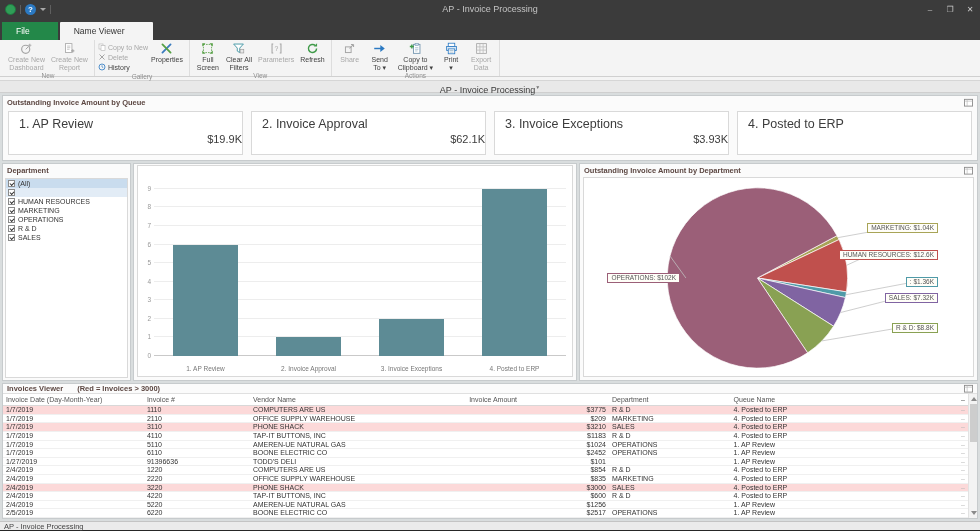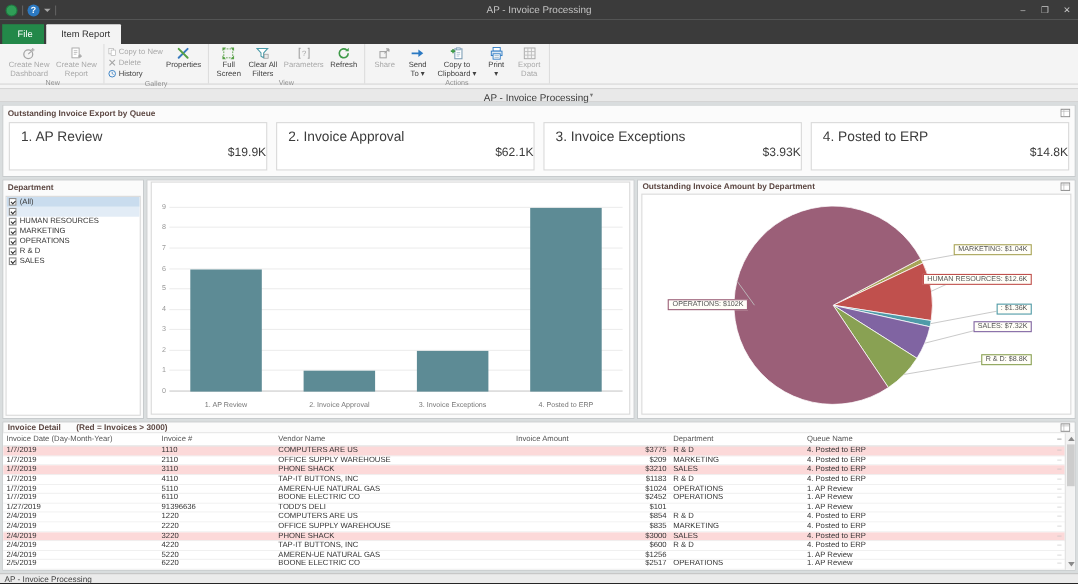--- a/index.html
+++ b/index.html
@@ -11,21 +11,21 @@
   .app-circle { width:11px; height:11px; border-radius:50%; background:#2f9e57; border:1px solid #1f7a40; }
   .help-circle { width:11px; height:11px; border-radius:50%; background:#2b79c2; color:#fff; font-size:8px; font-weight:bold; text-align:center; line-height:11px; }
   .qat-sep { width:1px; height:9px; background:#5f5f5f; }
   .qat-caret { width:0; height:0; border-left:3px solid transparent; border-right:3px solid transparent; border-top:3px solid #a8a8a8; }
   .win-title { position:absolute; left:0; right:0; text-align:center; font-size:9px; color:#c4c4c4; pointer-events:none; }
   .win-controls { margin-left:auto; display:flex; }
   .win-btn { width:20px; height:18px; font-size:8px; color:#c9c9c9; display:flex; align-items:center; justify-content:center; }
 
   
   .tabrow { height:22px; background:#3b3b3b; display:flex; align-items:flex-end; padding-left:2px; }
-  .tab { font-size:8.5px; padding:4px 10px 4px 14px; }
+  .tab { font-size:8.5px; padding:4px 28px 4px 14px; }
   .tab-file { background:#238849; color:#fff; margin-right:2px; }
   .tab-active { background:#f4f4f4; color:#333; border-radius:1px 1px 0 0; }
 
   
   .ribbon { height:37px; background:#f4f4f4; border-bottom:1px solid #d0d0d0; display:flex; padding-left:2px; }
   .rb-group { display:flex; flex-direction:column; border-right:1px solid #ddd; padding:1px 3px 0 3px; }
   .rb-items { display:flex; flex:1; align-items:stretch; }
   .rb-glabel { text-align:center; font-size:6.5px; color:#909090; padding:1px 0 1px 0; }
   .rb-big { display:flex; flex-direction:column; align-items:center; justify-content:flex-start; min-width:30px; padding:1px 3px 0 3px; }
   .rb-big svg { width:13px; height:13px; margin-bottom:1px; }
@@ -117,21 +117,21 @@
   <span class="win-title">AP - Invoice Processing</span>
   <div class="win-controls">
     <span class="win-btn">–</span>
     <span class="win-btn">❐</span>
     <span class="win-btn">✕</span>
   </div>
 </div>
 
 <div class="tabrow">
   <span class="tab tab-file">File</span>
-  <span class="tab tab-active">Item Report</span>
+  <span class="tab tab-active">Name Viewer</span>
 </div>
 
 <div class="ribbon">
 
   <div class="rb-group">
     <div class="rb-items">
       <div class="rb-big disabled">
         <svg viewBox="0 0 16 16">
             <circle cx="7" cy="9" r="5" fill="none" stroke="#a5a5a5" stroke-width="1.4"></circle>
             <path d="M7 9L10 6" stroke="#a5a5a5" stroke-width="1.2"></path>
@@ -280,21 +280,21 @@
 <div class="gap-strip"></div>
 
 <div class="dash-title">
   <span>AP - Invoice Processing</span><sup>▼</sup>
 </div>
 
 <div class="dashboard">
 
   <div class="panel cards-panel">
     <div class="caption">
-      <span>Outstanding Invoice Export by Queue</span>
+      <span>Outstanding Invoice Amount by Queue</span>
       <span class="cap-icons">
           <svg viewBox="0 0 10 10">
             <rect x="0.5" y="1.5" width="9" height="7.5" fill="#fff" stroke="#8a8a8a"></rect>
             <path d="M0.5 3.5h9M3.5 1.5v7.5" stroke="#b5b5b5" stroke-width="0.7"></path>
           </svg>
         </span>
     </div>
     <div class="cards-row" id="cards-row">
         <div class="kpi-card">
           <div class="kpi-title">1. AP Review</div>
@@ -303,21 +303,20 @@
         <div class="kpi-card">
           <div class="kpi-title">2. Invoice Approval</div>
           <div class="kpi-value">$62.1K</div>
         </div>
         <div class="kpi-card">
           <div class="kpi-title">3. Invoice Exceptions</div>
           <div class="kpi-value">$3.93K</div>
         </div>
         <div class="kpi-card">
           <div class="kpi-title">4. Posted to ERP</div>
-          <div class="kpi-value">$14.8K</div>
         </div>
       </div>
   </div>
 
   <div class="mid">
     <div class="panel dept-panel">
       <div class="caption">
         <span>Department</span>
       </div>
       <div class="dept-list" id="dept-list">
@@ -421,21 +420,21 @@
             <line x1="267.4" y1="117.1" x2="337" y2="104" stroke="#c0c0c0" stroke-width="0.8"></line>
             <line x1="262.0" y1="135.2" x2="322" y2="120" stroke="#c0c0c0" stroke-width="0.8"></line>
             <line x1="242.9" y1="164.2" x2="327" y2="150" stroke="#c0c0c0" stroke-width="0.8"></line>
             <line x1="87.8" y1="77.6" x2="104" y2="100" stroke="#c0c0c0" stroke-width="0.8"></line>
           </svg><div class="pie-label" style="top: 45px; right: 35px; border-color: rgb(168, 164, 87);">MARKETING: $1.04K</div><div class="pie-label" style="top: 72px; right: 35px; border-color: rgb(192, 80, 77);">HUMAN RESOURCES: $12.6K</div><div class="pie-label" style="top: 99px; right: 35px; border-color: rgb(79, 154, 168);">: $1.36K</div><div class="pie-label" style="top: 115px; right: 35px; border-color: rgb(128, 100, 162);">SALES: $7.32K</div><div class="pie-label" style="top: 145px; right: 35px; border-color: rgb(137, 161, 83);">R &amp; D: $8.8K</div><div class="pie-label" style="top: 95px; right: 293px; border-color: rgb(155, 95, 120);">OPERATIONS: $102K</div></div>
     </div>
   </div>
 
   <div class="panel table-panel">
     <div class="caption">
-      <span>Invoice Detail</span>
+      <span>Invoices Viewer</span>
       <span class="cap-note">(Red = Invoices &gt; 3000)</span>
       <span class="cap-icons">
           <svg viewBox="0 0 10 10">
             <rect x="0.5" y="1.5" width="9" height="7.5" fill="#fff" stroke="#8a8a8a"></rect>
             <path d="M0.5 3.5h9M3.5 1.5v7.5" stroke="#b5b5b5" stroke-width="0.7"></path>
           </svg>
         </span>
     </div>
     <div class="tbl" id="tbl">
       <div class="vscroll">

